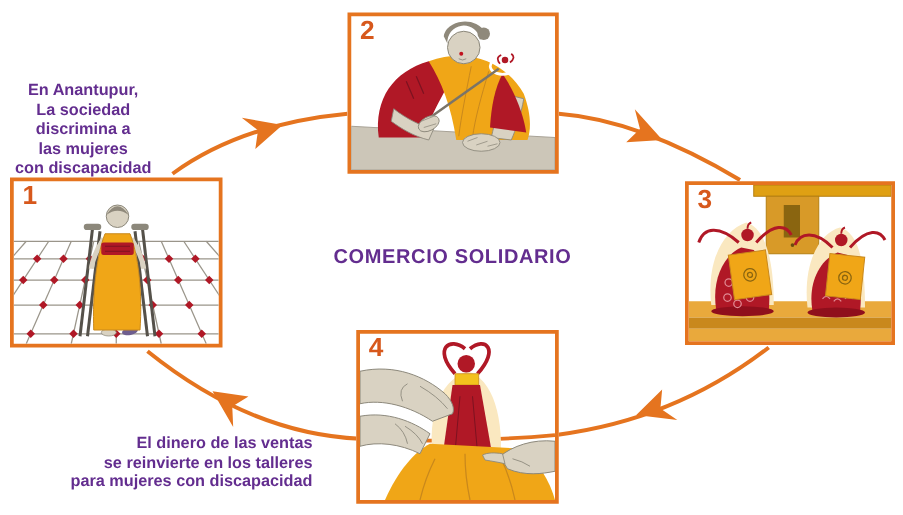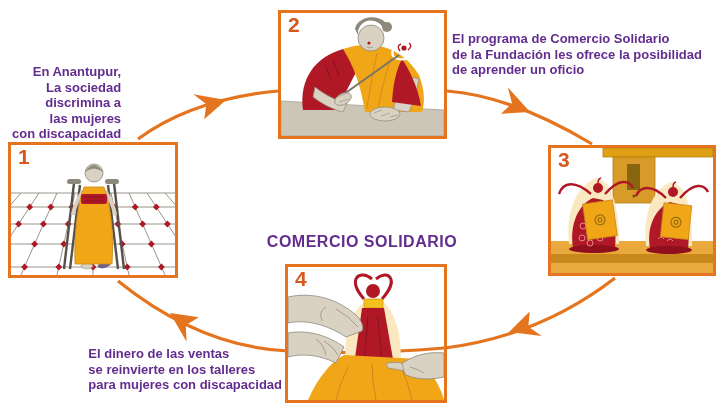--- a/index.html
+++ b/index.html
@@ -9,26 +9,26 @@
   .panel{position:absolute;background:#ffffff;border:3px solid #e5741f;z-index:1;}
   .panel svg{display:block;width:100%;height:100%;}
   .p1{left:8px;top:142px;width:164px;height:130px;}
   .p2{left:278px;top:10px;width:163px;height:123px;}
   .p3{left:548px;top:145px;width:162px;height:125px;}
   .p4{left:285px;top:264px;width:156px;height:133px;}
   .num{position:absolute;top:0px;left:7px;z-index:3;color:#d7581c;
        font:bold 21px/1.1 "Liberation Sans",sans-serif;}
   .caption{position:absolute;z-index:2;color:#632d8f;white-space:pre-line;
            font:bold 13px/15.5px "Liberation Sans",sans-serif;}
-  .cap1{left:12px;top:64px;text-align:right;}
+  .cap1{left:12px;top:64px;text-align:center;}
   .cap2{left:452px;top:31px;text-align:left;}
   .cap3{right:5px;top:281px;text-align:right;}
-  .cap4{right:440px;top:346px;}
+  .cap4{right:472px;top:346px;text-align:right;}
   .title{position:absolute;left:252px;top:196px;width:220px;text-align:center;z-index:2;
-         color:#632d8f;font:bold 16px/1.2 "Liberation Sans",sans-serif;letter-spacing:.5px;margin-top:36px;}
+         color:#632d8f;font:bold 16px/1.2 "Liberation Sans",sans-serif;letter-spacing:.5px;}
 </style>
 </head>
 <body>
 
 <div class="canvas">
 
   <svg class="arrows" width="722" height="412" viewBox="0 0 722 412">
     <defs>
       <polygon id="ah" points="0,0 -30,-14 -20,-1 -26,13" fill="#e5741f"></polygon>
     </defs>
@@ -226,22 +226,19 @@
         <path d="M122,100 q8,2 14,6" stroke="#8c887b" stroke-width="0.7" fill="none"></path>
       </g>
     </svg>
   </div>
 
   <div class="caption cap1">En Anantupur,
 La sociedad
 discrimina a
 las mujeres
 con discapacidad</div>
-  <div class="caption cap2">El programa de Comercio Solidario
-de la Fundación les ofrece la posibilidad
-de aprender un oficio</div>
   <div class="caption cap4">El dinero de las ventas
 se reinvierte en los talleres
 para mujeres con discapacidad</div>
 
   <div class="title">COMERCIO SOLIDARIO</div>
 
 </div>
 
 </body></html>

